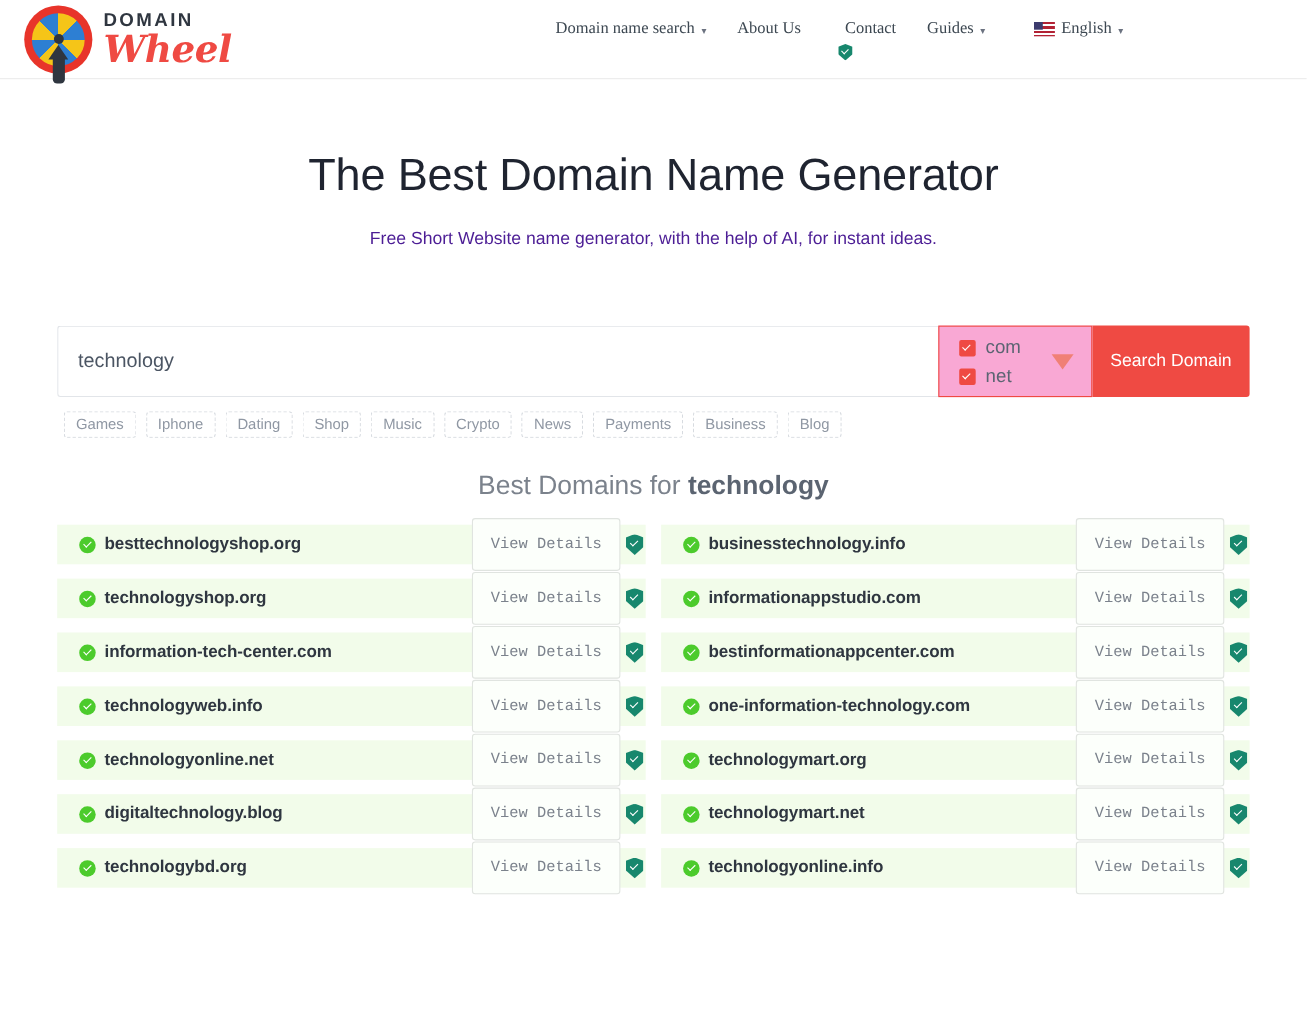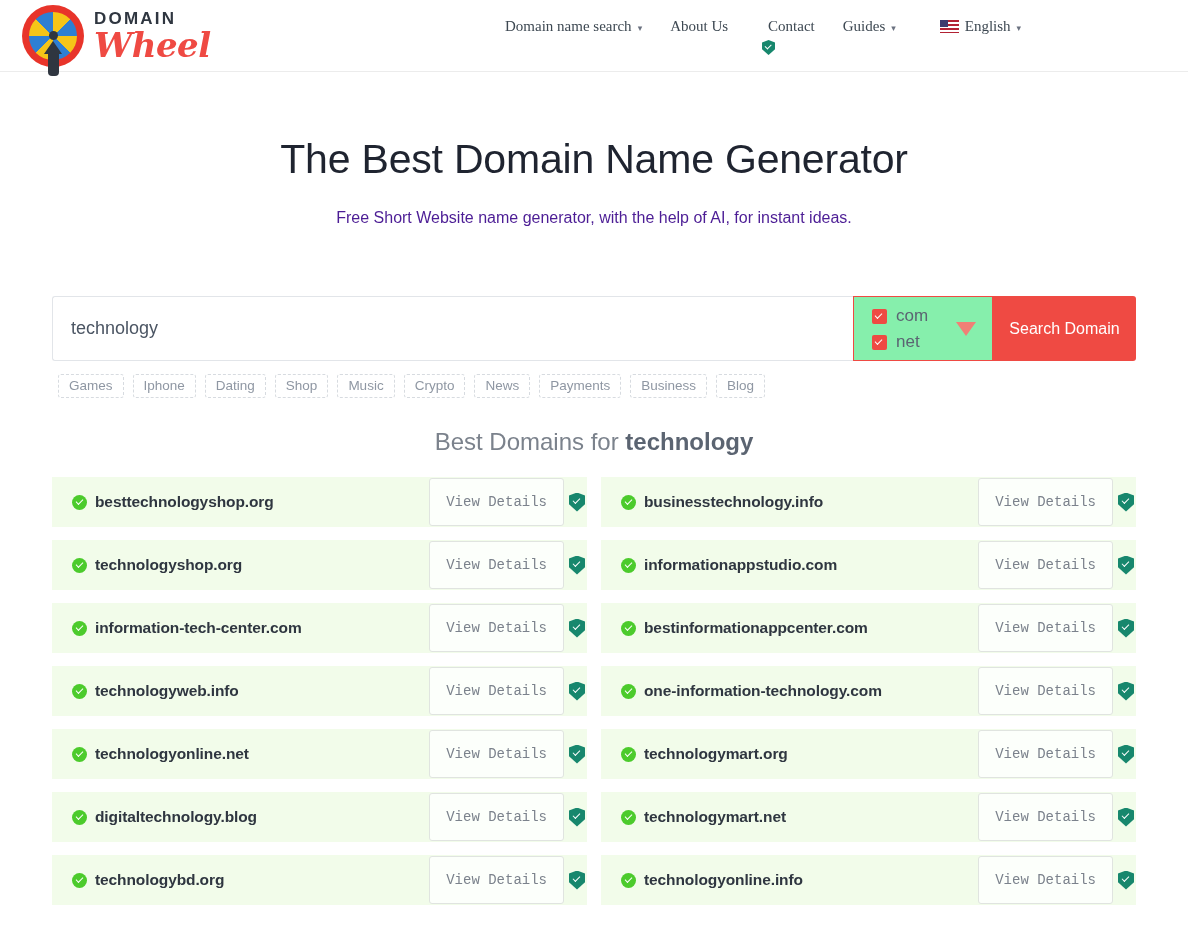--- a/index.html
+++ b/index.html
@@ -221,21 +221,21 @@
     padding: 0 18px;
     outline: none;
     background: #fff;
     min-width: 0;
   }
   .search-input::placeholder { color: #a8afb8; }
 
   .tld-box {
     width: 140px;
     border: 1px solid #ef4a43;
-    background: #86efac;
+    background: #f9a8d4;
     position: relative;
     display: flex;
     align-items: flex-start;
     padding: 8px 0 0 18px;
     overflow: hidden;
     flex: 0 0 auto;
   }
   .tld-list {
     display: flex;
     flex-direction: column;
@@ -322,21 +322,21 @@
     width: 1084px;
     margin: 21px auto 0;
     display: grid;
     grid-template-columns: 1fr 1fr;
     column-gap: 14px;
     row-gap: 0px;
   }
 
   .result-row {
     background: #f2fcea;
-    height: 50px;
+    height: 36px;
     display: flex;
     align-items: center;
     padding: 0 2px 0 20px;
     margin-bottom: 13px;
     position: relative;
   }
   .dot-check {
     width: 15px;
     height: 15px;
     border-radius: 50%;

